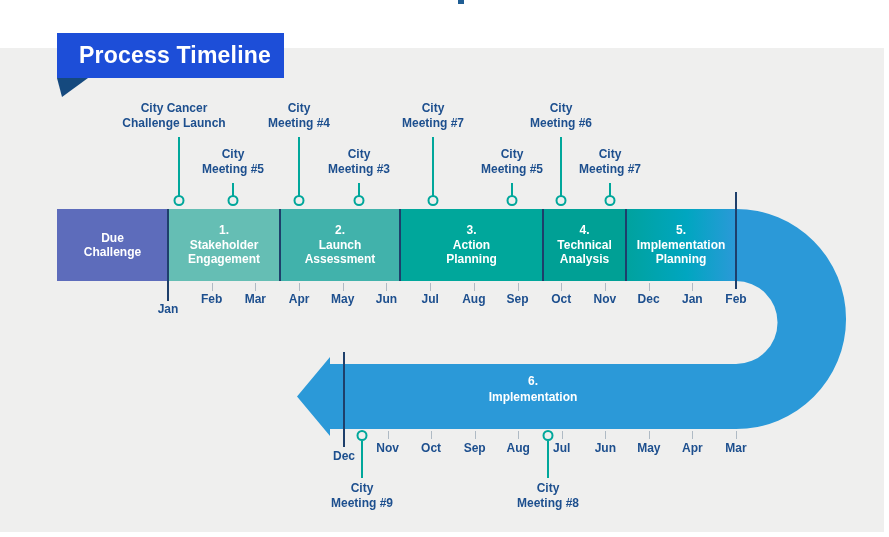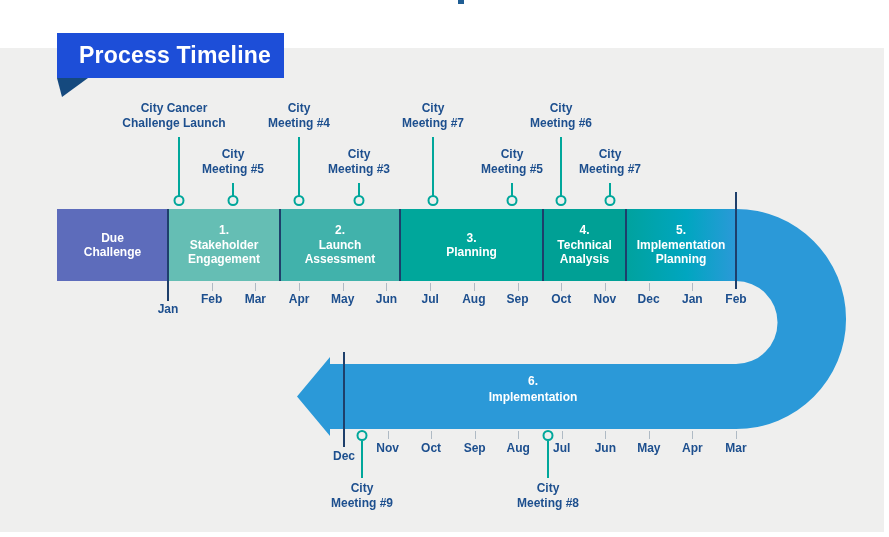--- a/index.html
+++ b/index.html
@@ -50,20 +50,21 @@
         <div>Stakeholder</div>
         <div>Engagement</div>
       </div>
       <div class="seg" style="left: 280px; width: 120px; background: rgb(65, 178, 171);">
         <div>2.</div>
         <div>Launch</div>
         <div>Assessment</div>
       </div>
       <div class="seg" style="left: 400px; width: 143px; background: rgb(0, 167, 155);">
         <div>3.</div>
+        <div>Action</div>
         <div>Planning</div>
       </div>
       <div class="seg" style="left: 543px; width: 83px; background: rgb(0, 160, 149);">
         <div>4.</div>
         <div>Technical</div>
         <div>Analysis</div>
       </div>
       <div class="seg" style="left: 626px; width: 110px; background: linear-gradient(90deg, rgb(0, 162, 158) 0%, rgb(0, 166, 192) 55%, rgb(43, 153, 216) 100%);">
         <div>5.</div>
         <div>Implementation</div>

